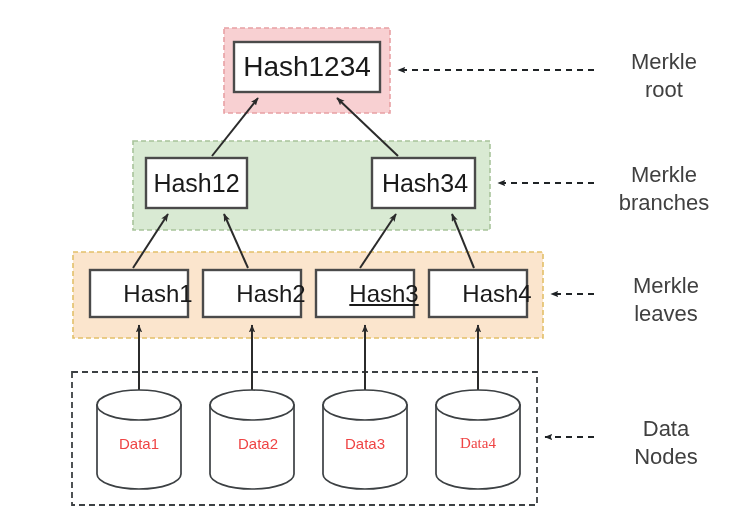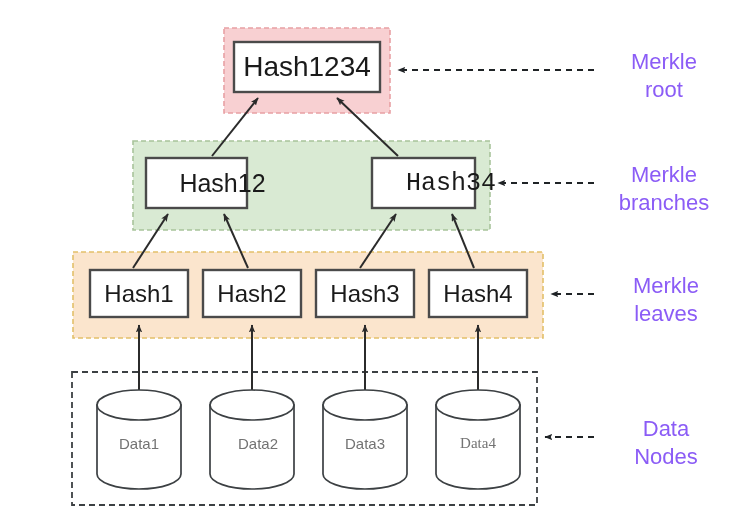--- a/index.html
+++ b/index.html
@@ -31,34 +31,34 @@
     justify-content: center;
     color: #1a1a1a;
     white-space: nowrap;
     pointer-events: none;
   }
   .hash-root-label {
     font-size: 28px;
   }
   .hash-branch-label {
     font-size: 25px;
-    padding-left: 26px;
   }
   .hash-leaf-label {
     font-size: 24px;
+    padding-left: 19px;
   }
   .data-node-label {
     font-size: 15px;
-    color: #737373;
+    color: #ef4444;
   }
   .side-label {
     position: absolute;
     font-size: 22px;
     line-height: 1.27;
-    color: #8b5cf6;
+    color: #404040;
     text-align: center;
     white-space: pre-line;
   }
 </style>
 </head>
 <body>
 
 <div id="canvas">
 
   <svg id="diagram-svg" viewBox="0 0 750 532">
@@ -121,25 +121,25 @@
 
     <line x1="594" y1="70" x2="398" y2="70" stroke="#1f2326" stroke-width="1.8" stroke-dasharray="6,5" marker-end="url(#arrowhead-sm)"></line>
     <line x1="594" y1="183" x2="498" y2="183" stroke="#1f2326" stroke-width="1.8" stroke-dasharray="6,5" marker-end="url(#arrowhead-sm)"></line>
     <line x1="594" y1="294" x2="551" y2="294" stroke="#1f2326" stroke-width="1.8" stroke-dasharray="6,5" marker-end="url(#arrowhead-sm)"></line>
     <line x1="594" y1="437" x2="545" y2="437" stroke="#1f2326" stroke-width="1.8" stroke-dasharray="6,5" marker-end="url(#arrowhead-sm)"></line>
   </svg>
 
   <div class="node-label hash-root-label" style="left:234px;top:42px;width:146px;height:50px;">Hash1234</div>
 
   <div class="node-label hash-branch-label" style="left:146px;top:158px;width:101px;height:50px;">Hash12</div>
-  <div class="node-label hash-branch-label" style="left:372px;top:158px;width:106px;height:50px;font-family:Liberation Mono, monospace;">Hash34</div>
+  <div class="node-label hash-branch-label" style="left:372px;top:158px;width:106px;height:50px;">Hash34</div>
 
   <div class="node-label hash-leaf-label" style="left:90px;top:270px;width:98px;height:47px;">Hash1</div>
   <div class="node-label hash-leaf-label" style="left:203px;top:270px;width:98px;height:47px;">Hash2</div>
-  <div class="node-label hash-leaf-label" style="left:316px;top:270px;width:98px;height:47px;">Hash3</div>
+  <div class="node-label hash-leaf-label" style="left:316px;top:270px;width:98px;height:47px;text-decoration:underline;">Hash3</div>
   <div class="node-label hash-leaf-label" style="left:429px;top:270px;width:98px;height:47px;">Hash4</div>
 
   <div class="node-label data-node-label" style="left:97px;top:432px;width:84px;height:22px;">Data1</div>
   <div class="node-label data-node-label" style="left:210px;top:432px;width:96px;height:22px;">Data2</div>
   <div class="node-label data-node-label" style="left:323px;top:432px;width:84px;height:22px;">Data3</div>
   <div class="node-label data-node-label" style="left:436px;top:432px;width:84px;height:22px;font-family:Liberation Serif, serif;">Data4</div>
 
   <div class="side-label" style="left:604px;top:48px;width:120px;">Merkle
 root</div>
   <div class="side-label" style="left:592px;top:161px;width:144px;">Merkle

